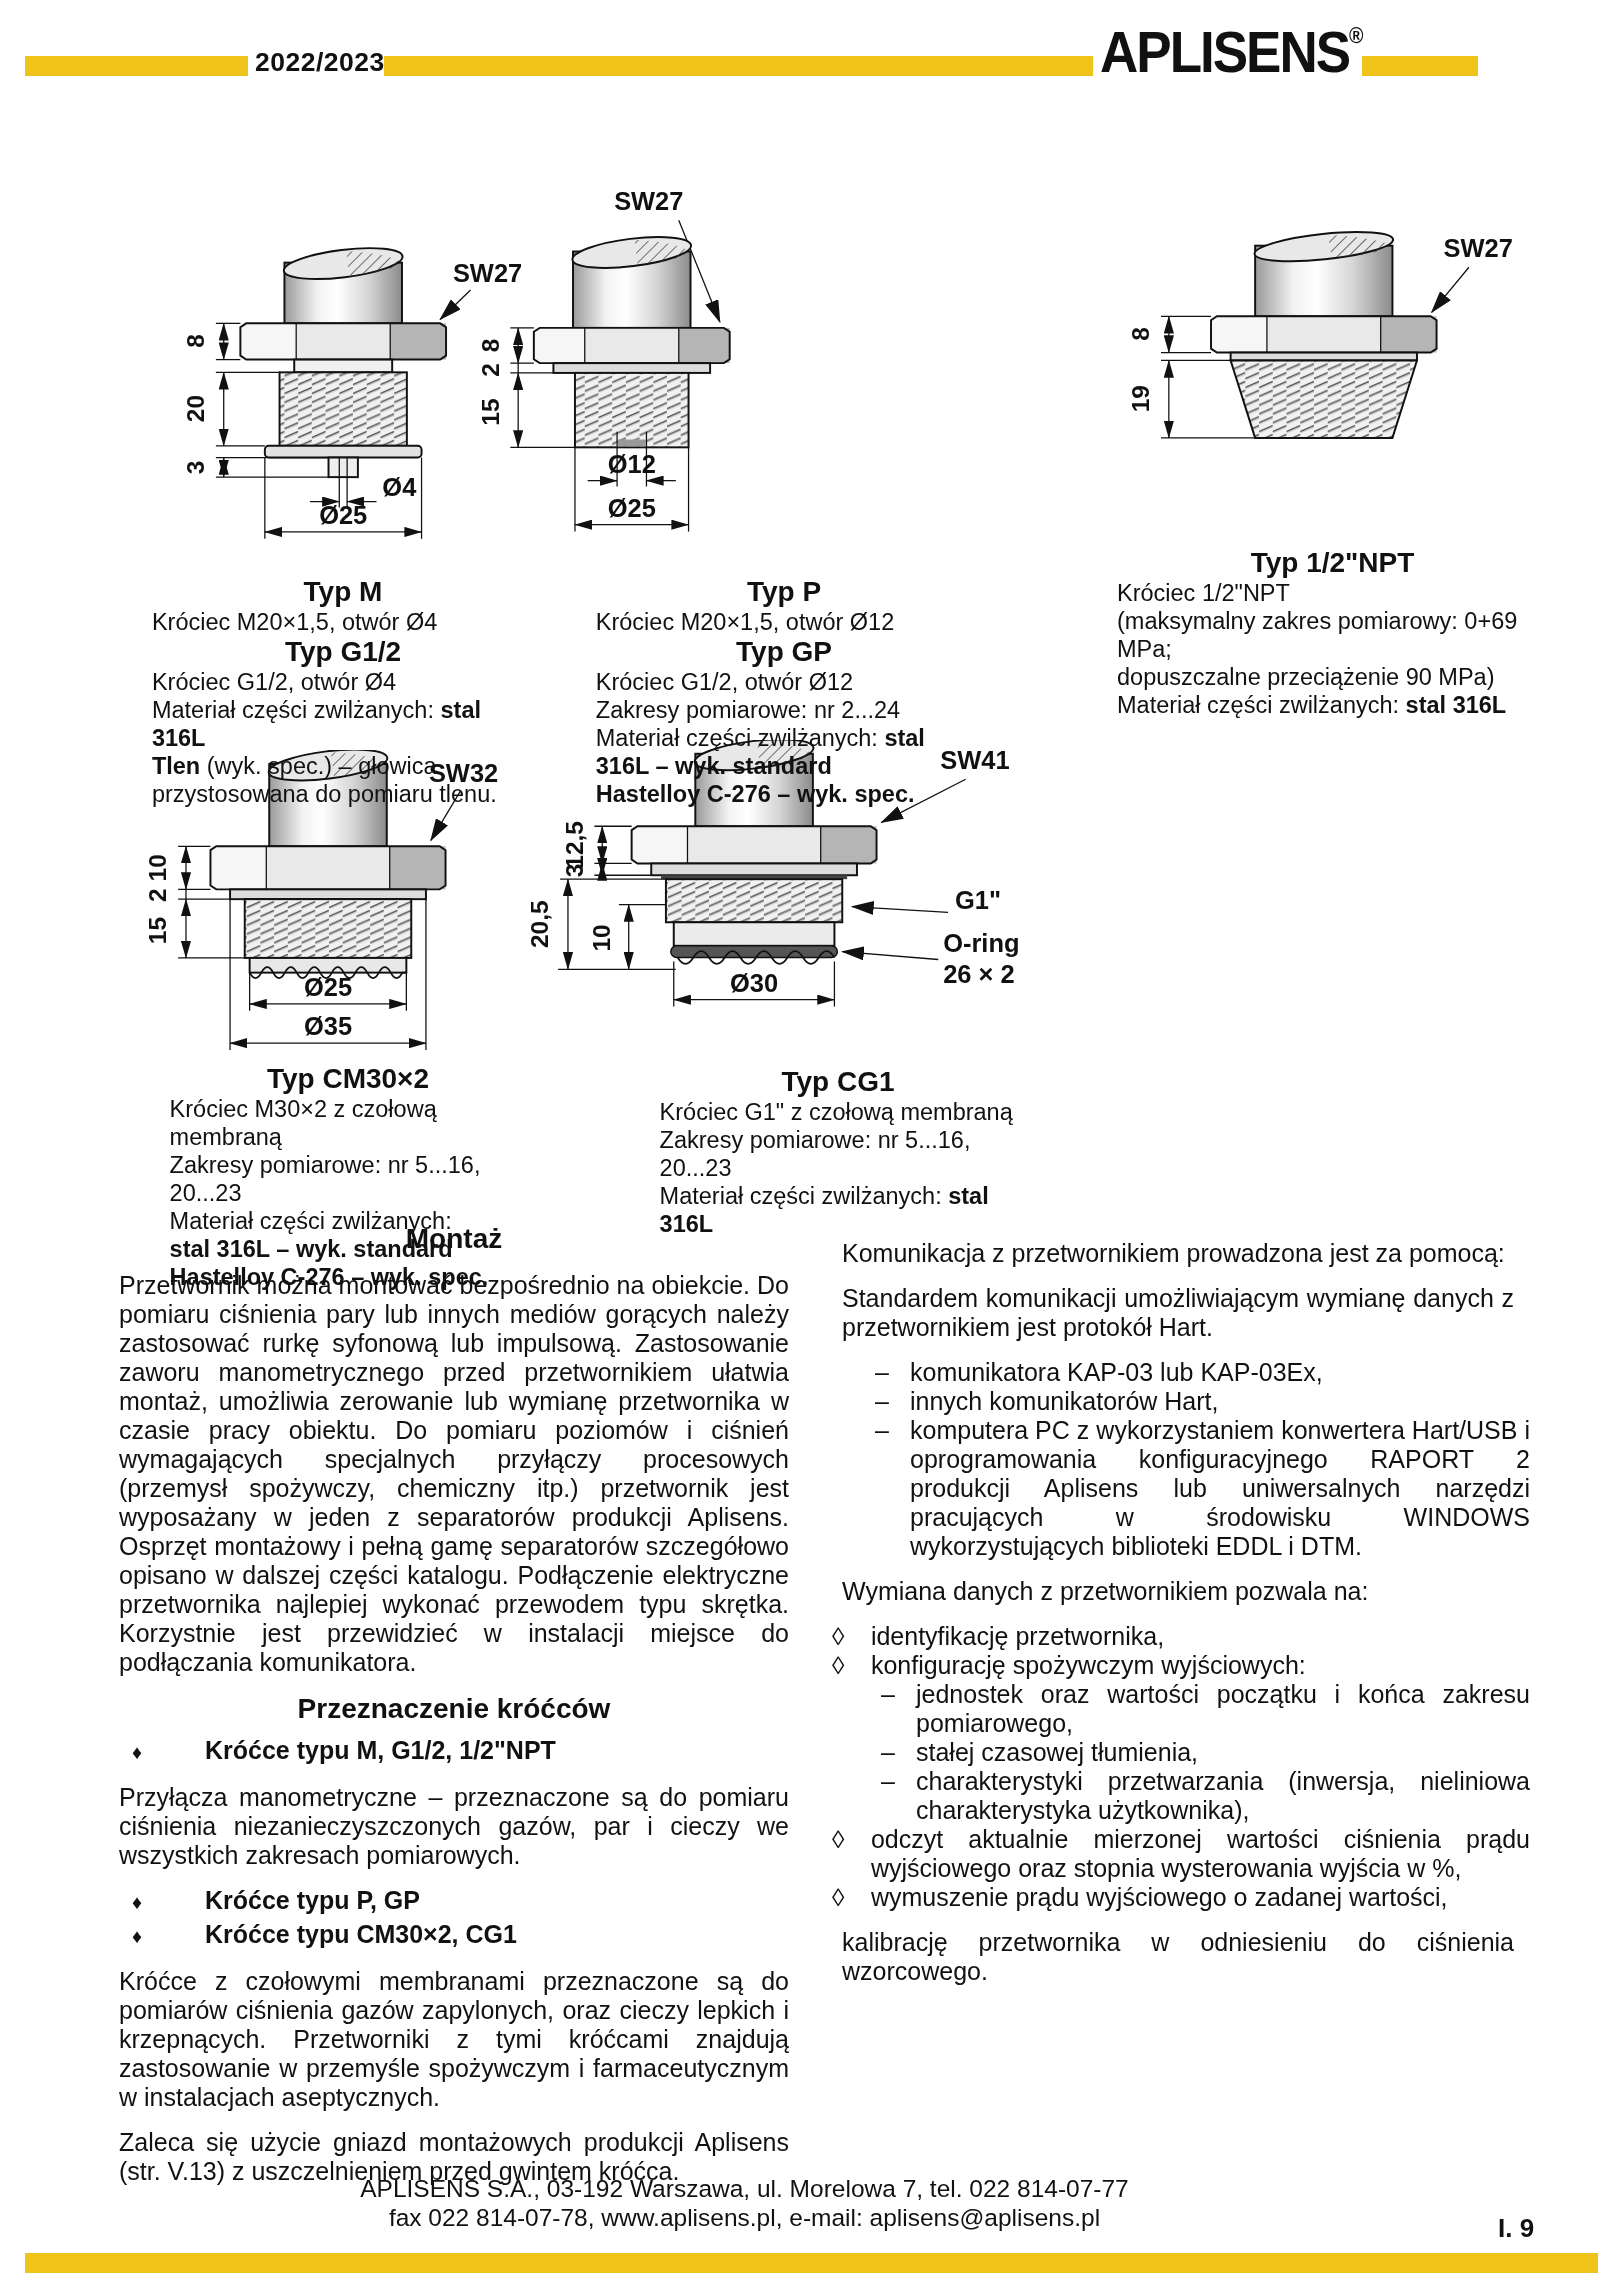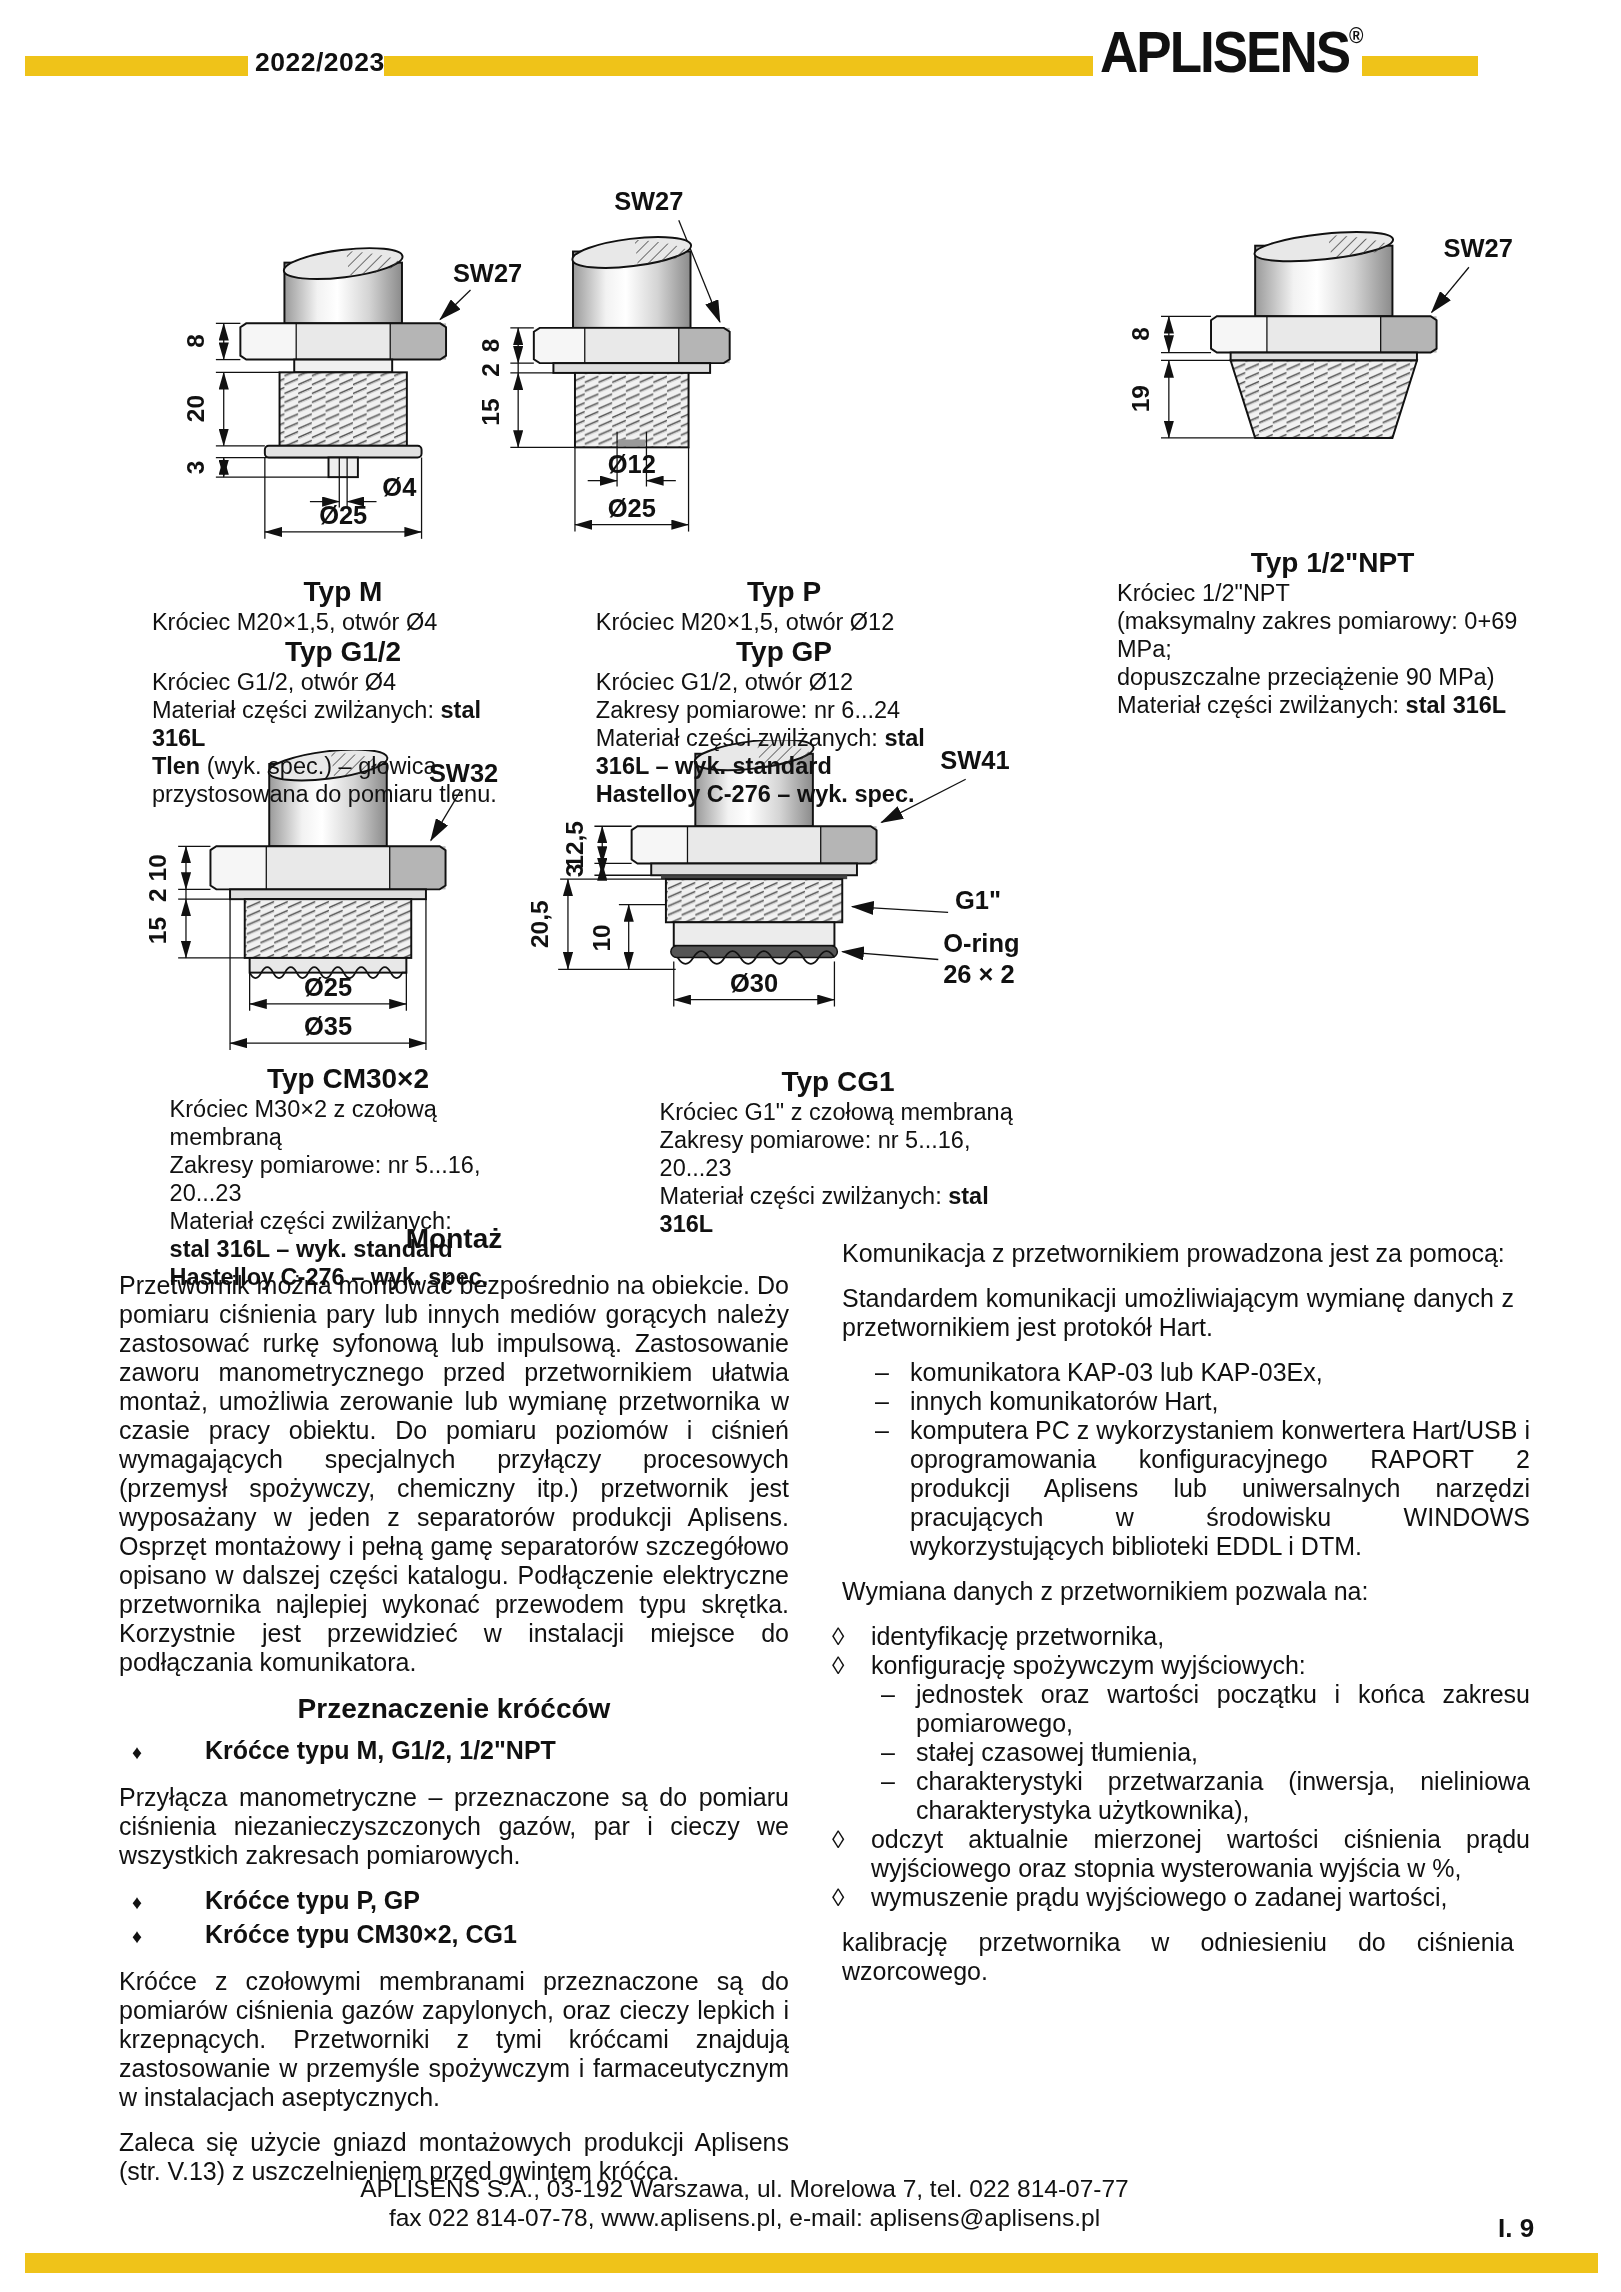--- a/index.html
+++ b/index.html
@@ -278,21 +278,21 @@
     <div style="padding-left:4.9px">Króciec G1/2, otwór Ø4</div>
     <div style="padding-left:4.9px"><span>Materiał części zwilżanych: </span><b>stal 316L</b></div>
     <div style="padding-left:4.9px"><b>Tlen</b><span> (wyk. spec.) – głowica przystosowana do pomiaru tlenu.</span></div>
   </div>
 
   <div class="cap" style="left:588px;top:576px;width:392px">
     <div class="ct">Typ P</div>
     <div style="padding-left:7.8px">Króciec M20×1,5, otwór Ø12</div>
     <div class="ct">Typ GP</div>
     <div style="padding-left:7.8px">Króciec G1/2, otwór Ø12</div>
-    <div style="padding-left:7.8px">Zakresy pomiarowe: nr 6...24</div>
+    <div style="padding-left:7.8px">Zakresy pomiarowe: nr 2...24</div>
     <div style="padding-left:7.8px"><span>Materiał części zwilżanych: </span><b>stal 316L – wyk. standard</b></div>
     <div style="padding-left:7.8px" class="bold">Hastelloy C-276 – wyk. spec.</div>
   </div>
 
   <div class="cap" style="left:1117px;top:547px;width:431px">
     <div class="ct">Typ 1/2"NPT</div>
     <div>Króciec 1/2"NPT</div>
     <div>(maksymalny zakres pomiarowy: 0+69 MPa;</div>
     <div>dopuszczalne przeciążenie 90 MPa)</div>
     <div><span>Materiał części zwilżanych: </span><b>stal 316L</b></div>

